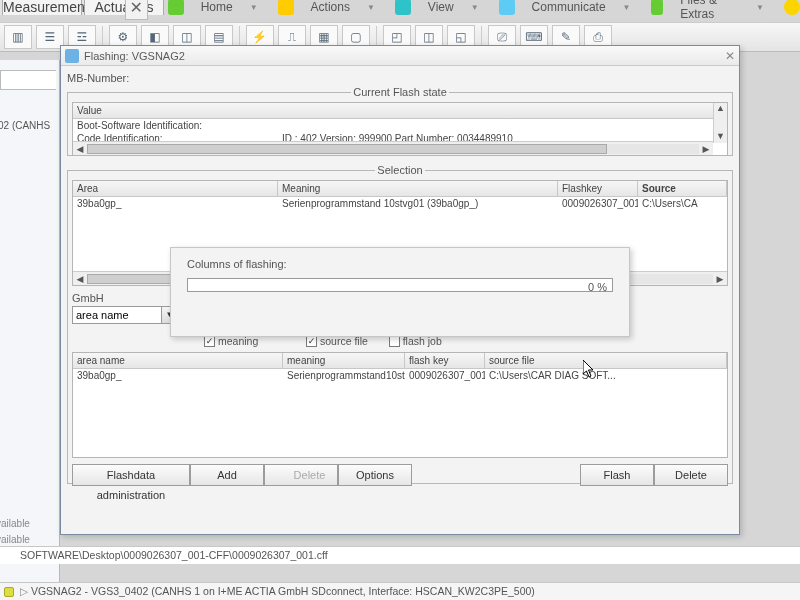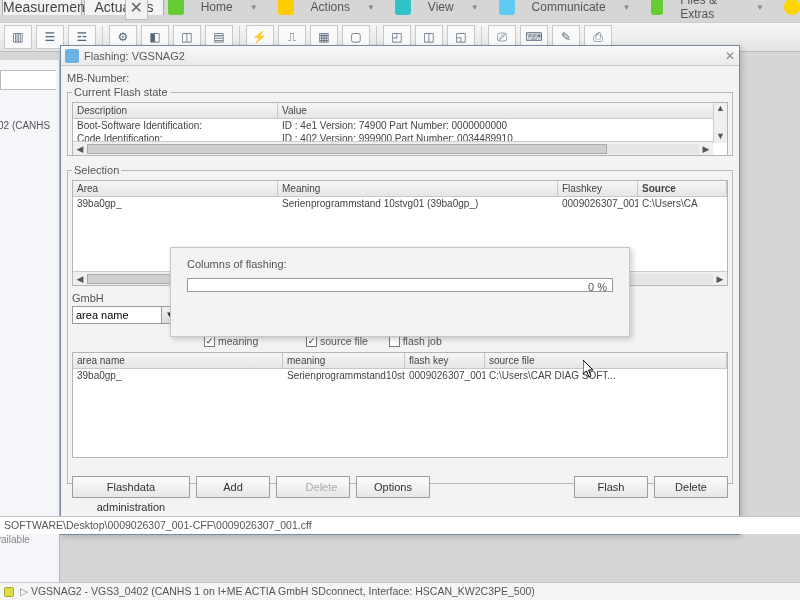--- a/index.html
+++ b/index.html
@@ -101,21 +101,21 @@
     position:absolute;
     left:6px; right:6px; top:26px; bottom:6px;
   }
   .label-mb { font-size:11px; color:#555; margin-bottom:2px;}
   fieldset {
     border:1px solid #b8b8b8;
     margin:0 0 8px 0;
     padding:4px 4px 6px 4px;
     background:#f3f3f3;
   }
-  legend { font-size:11px; color:#555; padding:0 2px;}
+  legend { font-size:11px; color:#555; padding:0 2px;text-align:center;}
   .grid {
     border:1px solid #b5b5b5;
     background:#fff;
     font-size:10px;
     position:relative;
   }
   .grid .hdr { display:flex; background:linear-gradient(#f6f6f6,#e6e6e6); border-bottom:1px solid #c7c7c7;}
   .grid .hdr div { border-right:1px solid #c7c7c7; padding:2px 4px; color:#444;}
   .grid .row { display:flex;}
   .grid .row div { padding:1px 4px; color:#444; white-space:nowrap; overflow:hidden;}
@@ -153,21 +153,21 @@
 
   .btm-grid .hdr div:nth-child(1){flex:0 0 210px;}
   .btm-grid .hdr div:nth-child(2){flex:0 0 122px;}
   .btm-grid .hdr div:nth-child(3){flex:0 0 80px;}
   .btm-grid .hdr div:nth-child(4){flex:1;}
   .btm-grid .row div:nth-child(1){flex:0 0 210px;}
   .btm-grid .row div:nth-child(2){flex:0 0 122px;}
   .btm-grid .row div:nth-child(3){flex:0 0 80px;}
   .btm-grid .row div:nth-child(4){flex:1;}
 
-  .btn-row { display:flex; gap:6px; margin-top:18px;}
+  .btn-row { display:flex; gap:0; margin-top:6px;}
   .btn { width:74px; height:22px; border:1px solid #9c9c9c; background:linear-gradient(#fcfcfc,#e6e6e6); font-size:11px; color:#333; text-align:center; line-height:20px;}
   .btn.disabled { color:#aaa;padding-left:17px;}
   .btn.narrow { width:118px;}
   .btn-row .spacer { flex:1; }
 
   
   .progress-dlg {
     position:absolute;
     left:170px; top:247px;
     width:460px; height:90px;
@@ -186,25 +186,25 @@
     position:absolute;
     left:583px; top:360px;
     width:12px; height:18px;
     z-index:30;
     pointer-events:none;
   }
 
   
   .path-row {
     position:absolute;
-    left:0; top:516px; width:800px; height:18px;
+    left:0; top:546px; width:800px; height:18px;
     background:#fff;
     border-top:1px solid #c8c8c8;
     font-size:10.5px; color:#555;
-    padding:2px 4px;
+    padding:2px 20px;
   }
   .status-row {
     position:absolute;
     left:0; top:582px; width:800px; height:18px;
     border-top:1px solid #c8c8c8;
     background:#f5f5f5;
     font-size:10.5px; color:#555;
     padding:2px 4px;
   }
   .status-row .icon { display:inline-block; width:10px;height:10px;background:#dd4;border:1px solid #aa2;border-radius:2px;margin-right:3px;vertical-align:middle;}
@@ -286,26 +286,24 @@
     <span>Flashing: VGSNAG2</span>
     <span class="winclose">✕</span>
   </div>
   <div class="client">
     <div class="label-mb">MB-Number:</div>
 
     <fieldset style="height:70px;">
       <legend>Current Flash state</legend>
       <div class="grid" style="height:54px;">
         <div class="hdr">
-          <div style="flex:0 0 205px;">Description</div>
           <div style="flex:1;">Value</div>
         </div>
         <div class="row">
             <div style="flex:0 0 205px;">Boot-Software Identification:</div>
-            <div style="flex:1;">ID   : 4e1    Version: 74900   Part Number: 0000000000</div>
           </div>
         <div class="row">
             <div style="flex:0 0 205px;">Code Identification:</div>
             <div style="flex:1;">ID   : 402    Version: 999900  Part Number: 0034489910</div>
           </div>
         <div class="row" style="opacity:0.55;">
             <div style="flex:0 0 205px;">Data Identification:</div>
             <div style="flex:1;">ID   : 4ff    Version: 999900  Part Number: 0034489910</div>
           </div>
         <div class="vscroll">

